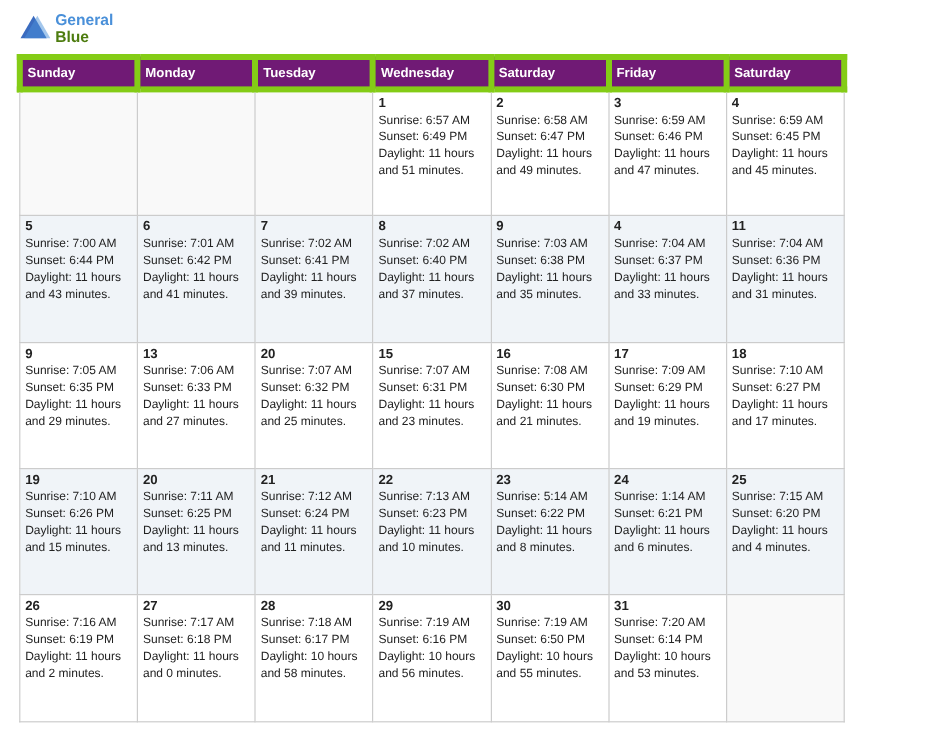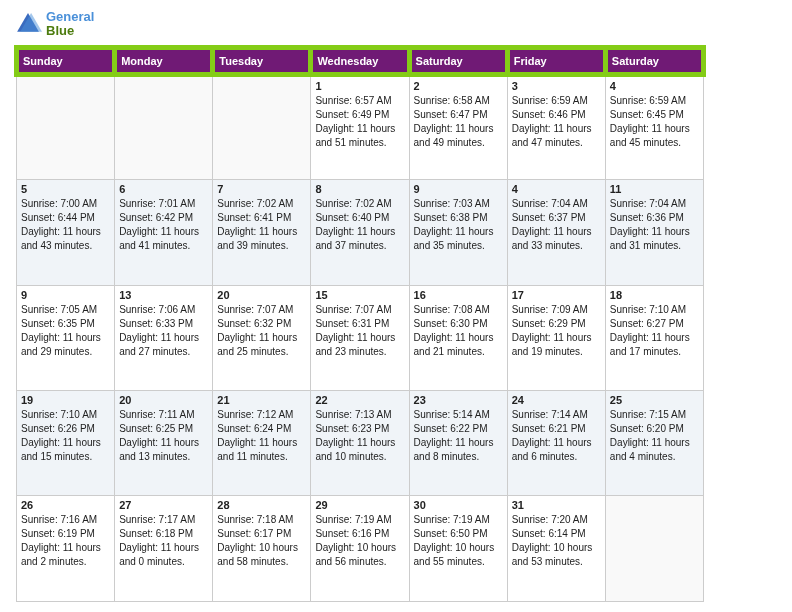--- a/index.html
+++ b/index.html
@@ -296,21 +296,21 @@
           </td>
           <td>
             <span class="day-num">23</span>
             <div class="day-info">Sunrise: 5:14 AM
 Sunset: 6:22 PM
 Daylight: 11 hours
 and 8 minutes.</div>
           </td>
           <td>
             <span class="day-num">24</span>
-            <div class="day-info">Sunrise: 7:14 AM
+            <div class="day-info">Sunrise: 1:14 AM
 Sunset: 6:21 PM
 Daylight: 11 hours
 and 6 minutes.</div>
           </td>
           <td>
             <span class="day-num">25</span>
             <div class="day-info">Sunrise: 7:15 AM
 Sunset: 6:20 PM
 Daylight: 11 hours
 and 4 minutes.</div>

